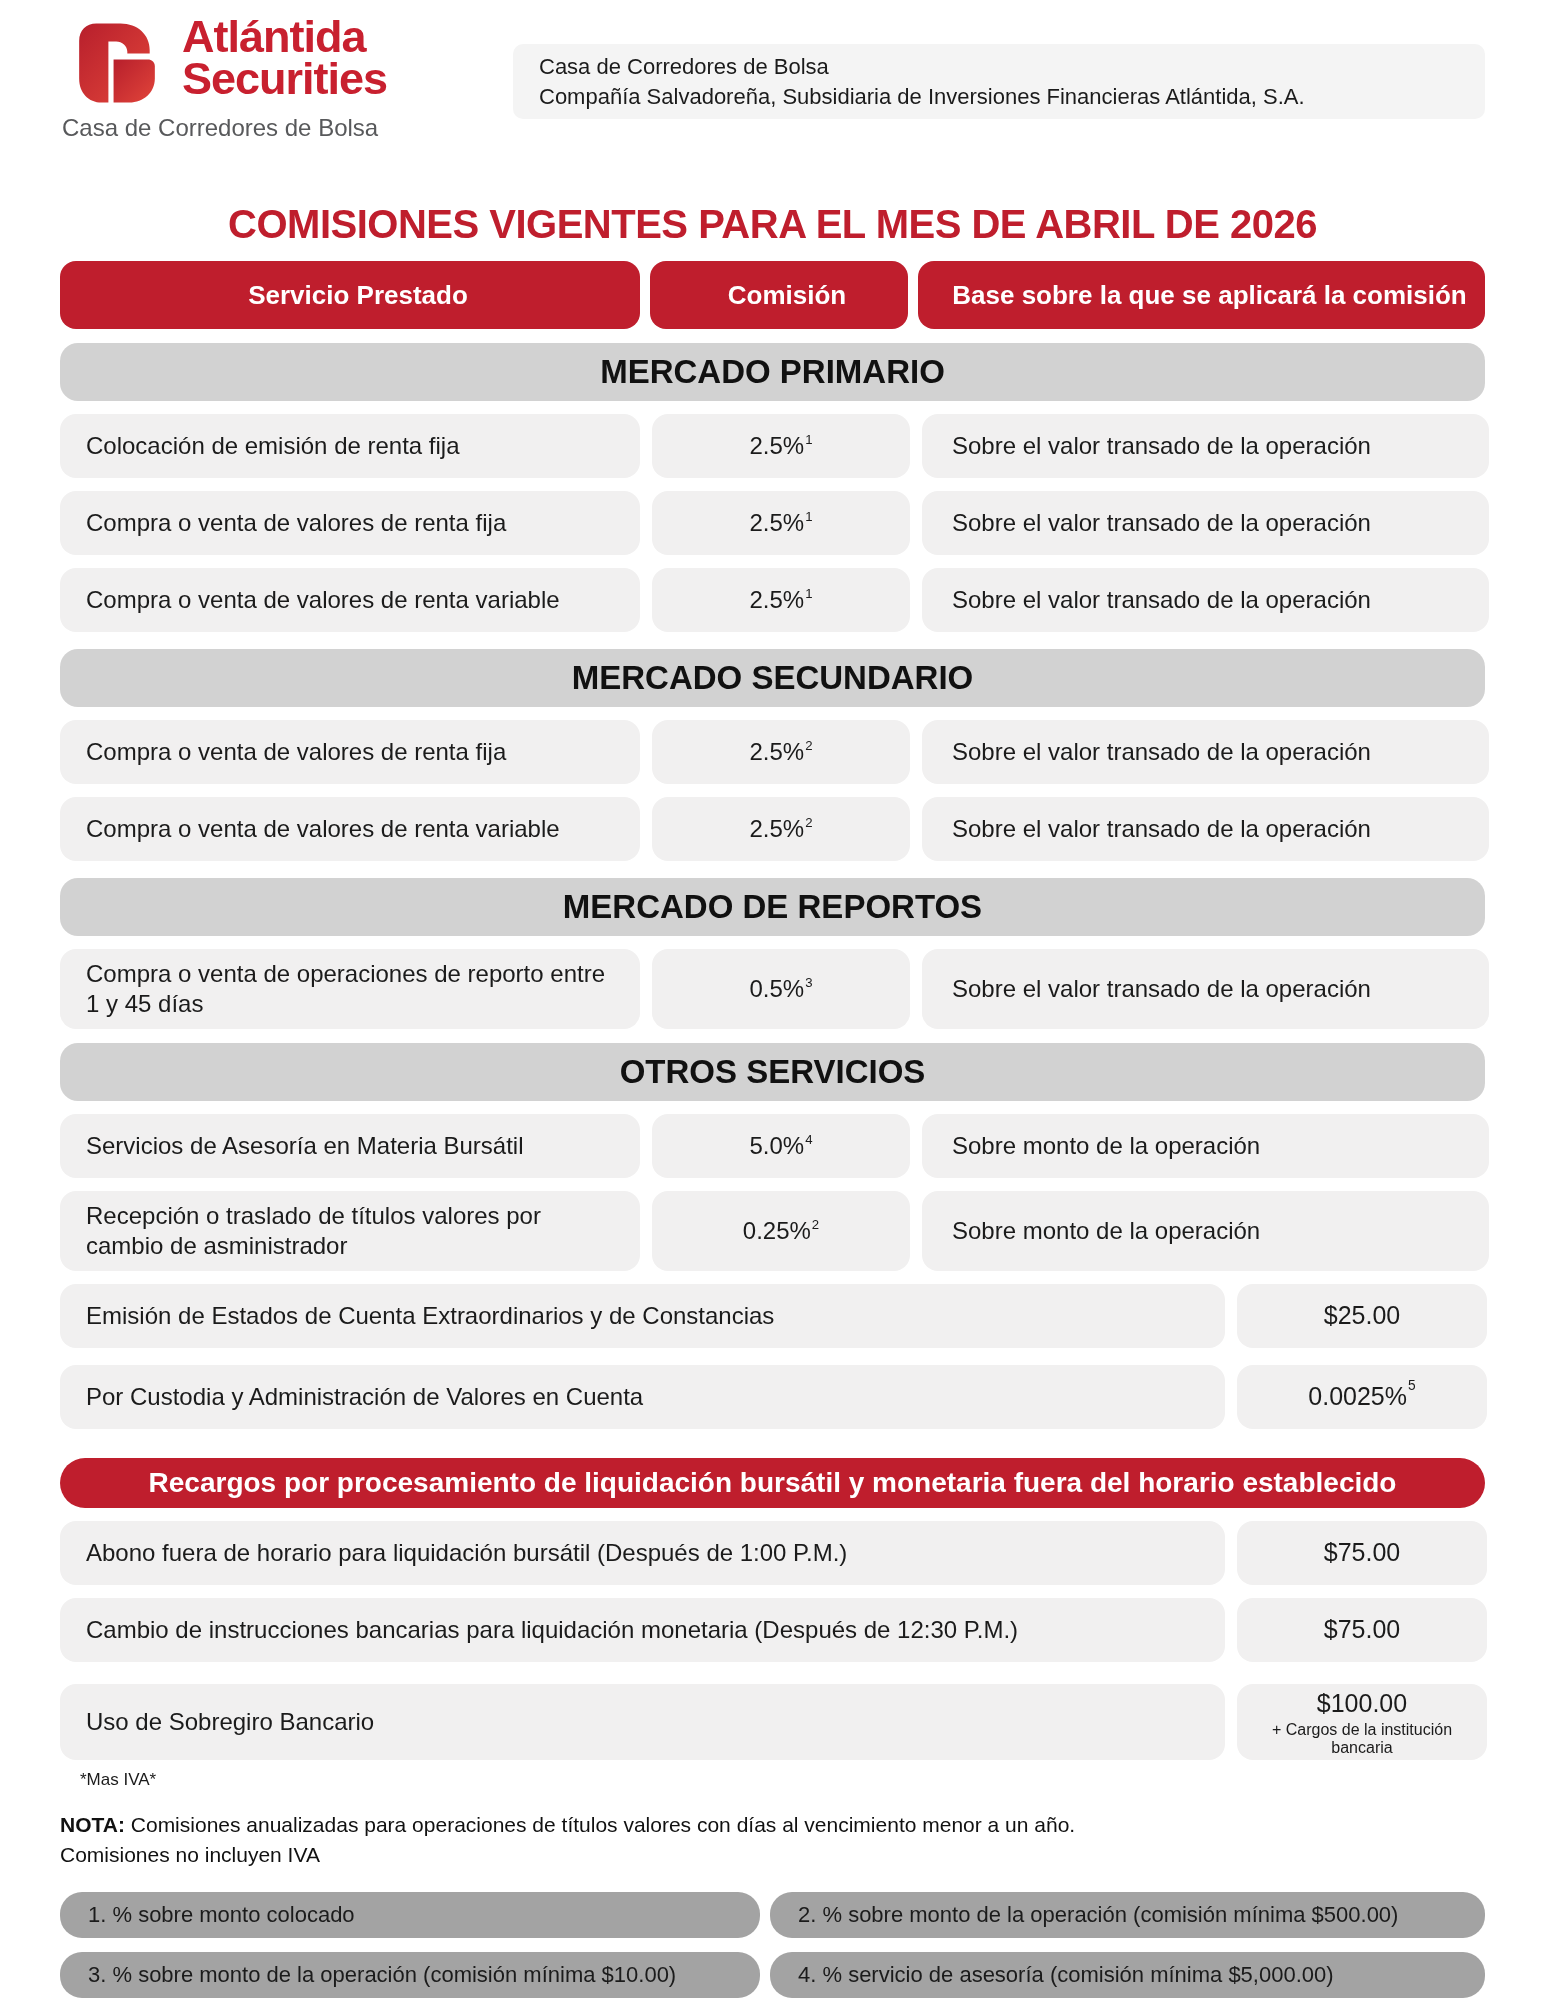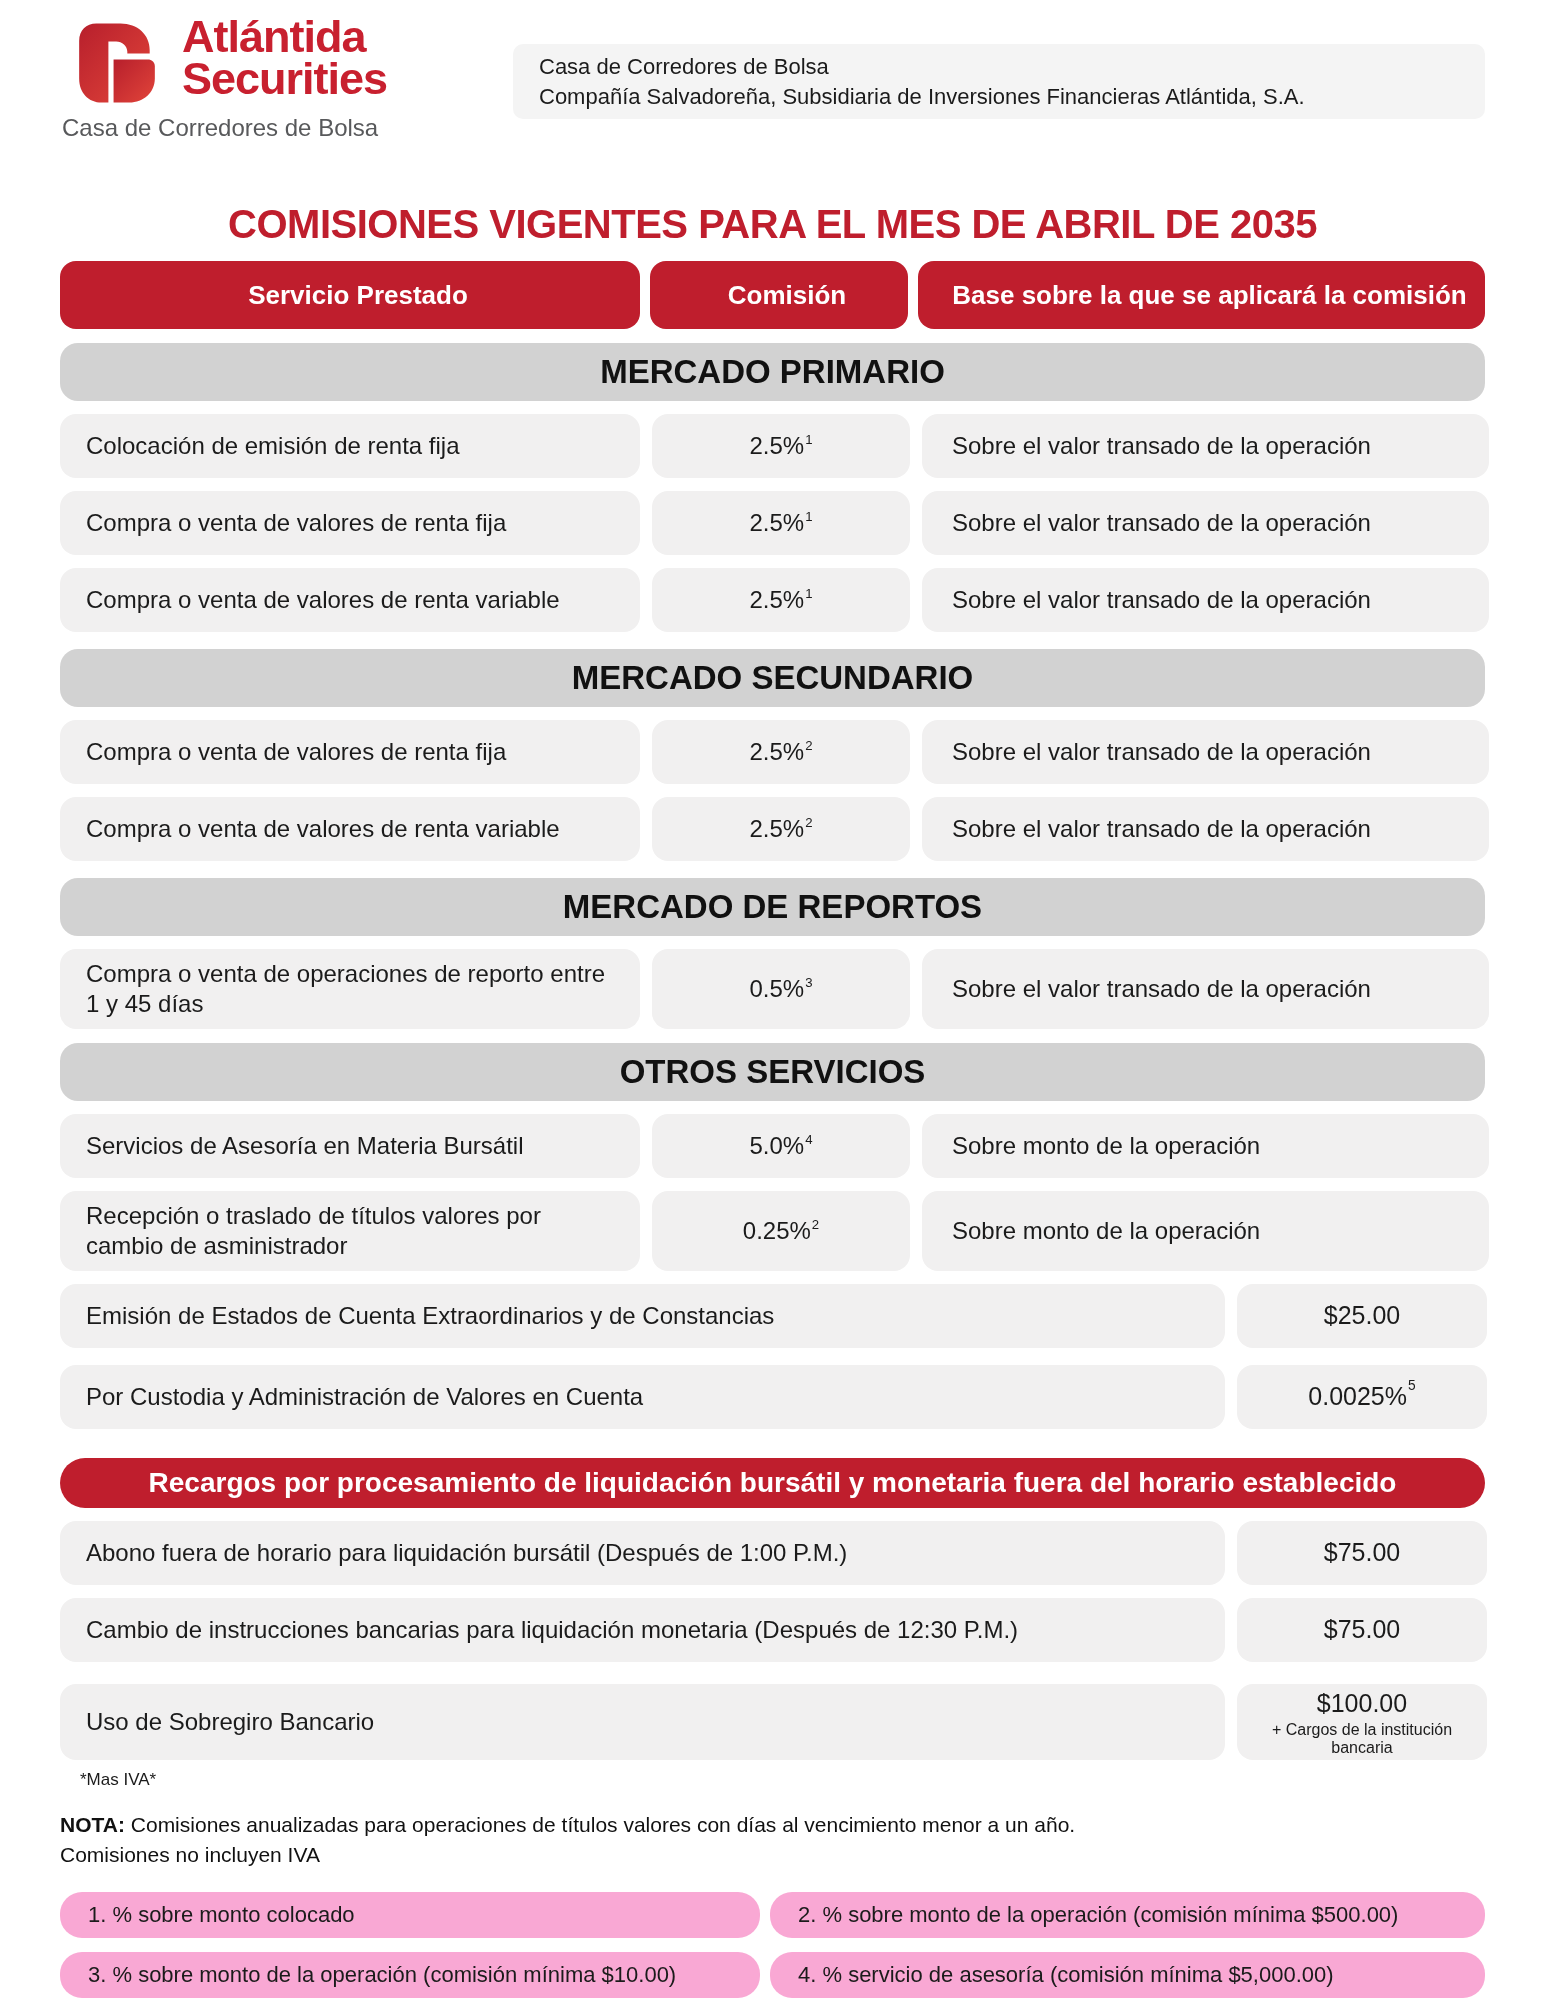--- a/index.html
+++ b/index.html
@@ -63,21 +63,21 @@
     display:flex;align-items:center;justify-content:center;font-weight:bold;font-size:28px;
   }
   .sobregiro .cell{min-height:76px;}
   .sobregiro{margin-top:22px;}
   
   .iva-note{font-size:17px;margin:10px 0 0 20px;color:#1b1b1b;}
   .nota{margin:20px 0 0 0;font-size:21px;line-height:1.42;color:#111111;}
   .nota b{font-weight:bold;}
   .fn-grid{display:grid;grid-template-columns:700px 715px;column-gap:10px;row-gap:14px;margin-top:22px;}
   .fn{
-    background:#f9a8d4;border-radius:22px;min-height:46px;display:flex;align-items:center;
+    background:#a3a3a3;border-radius:22px;min-height:46px;display:flex;align-items:center;
     font-size:22px;padding:6px 16px 6px 28px;
   }
   .fn-empty{background:transparent;}
 </style>
 </head>
 <body>
 
 <header class="top">
   <div class="brand">
     <div class="brand-row">
@@ -97,21 +97,21 @@
       </div>
     </div>
     <div class="brand-tagline">Casa de Corredores de Bolsa</div>
   </div>
   <div class="info-box">
     <div>Casa de Corredores de Bolsa</div>
     <div>Compañía Salvadoreña, Subsidiaria de Inversiones Financieras Atlántida, S.A.</div>
   </div>
 </header>
 
-<h1 class="title">COMISIONES VIGENTES PARA EL MES DE ABRIL DE 2035</h1>
+<h1 class="title">COMISIONES VIGENTES PARA EL MES DE ABRIL DE 2026</h1>
 
 <div class="grid3 thead">
   <div class="th">Servicio Prestado</div>
   <div class="th">Comisión</div>
   <div class="th">Base sobre la que se aplicará la comisión</div>
 </div>
 
 <div class="band">MERCADO PRIMARIO</div>
 
 <div class="grid3 rowline">

